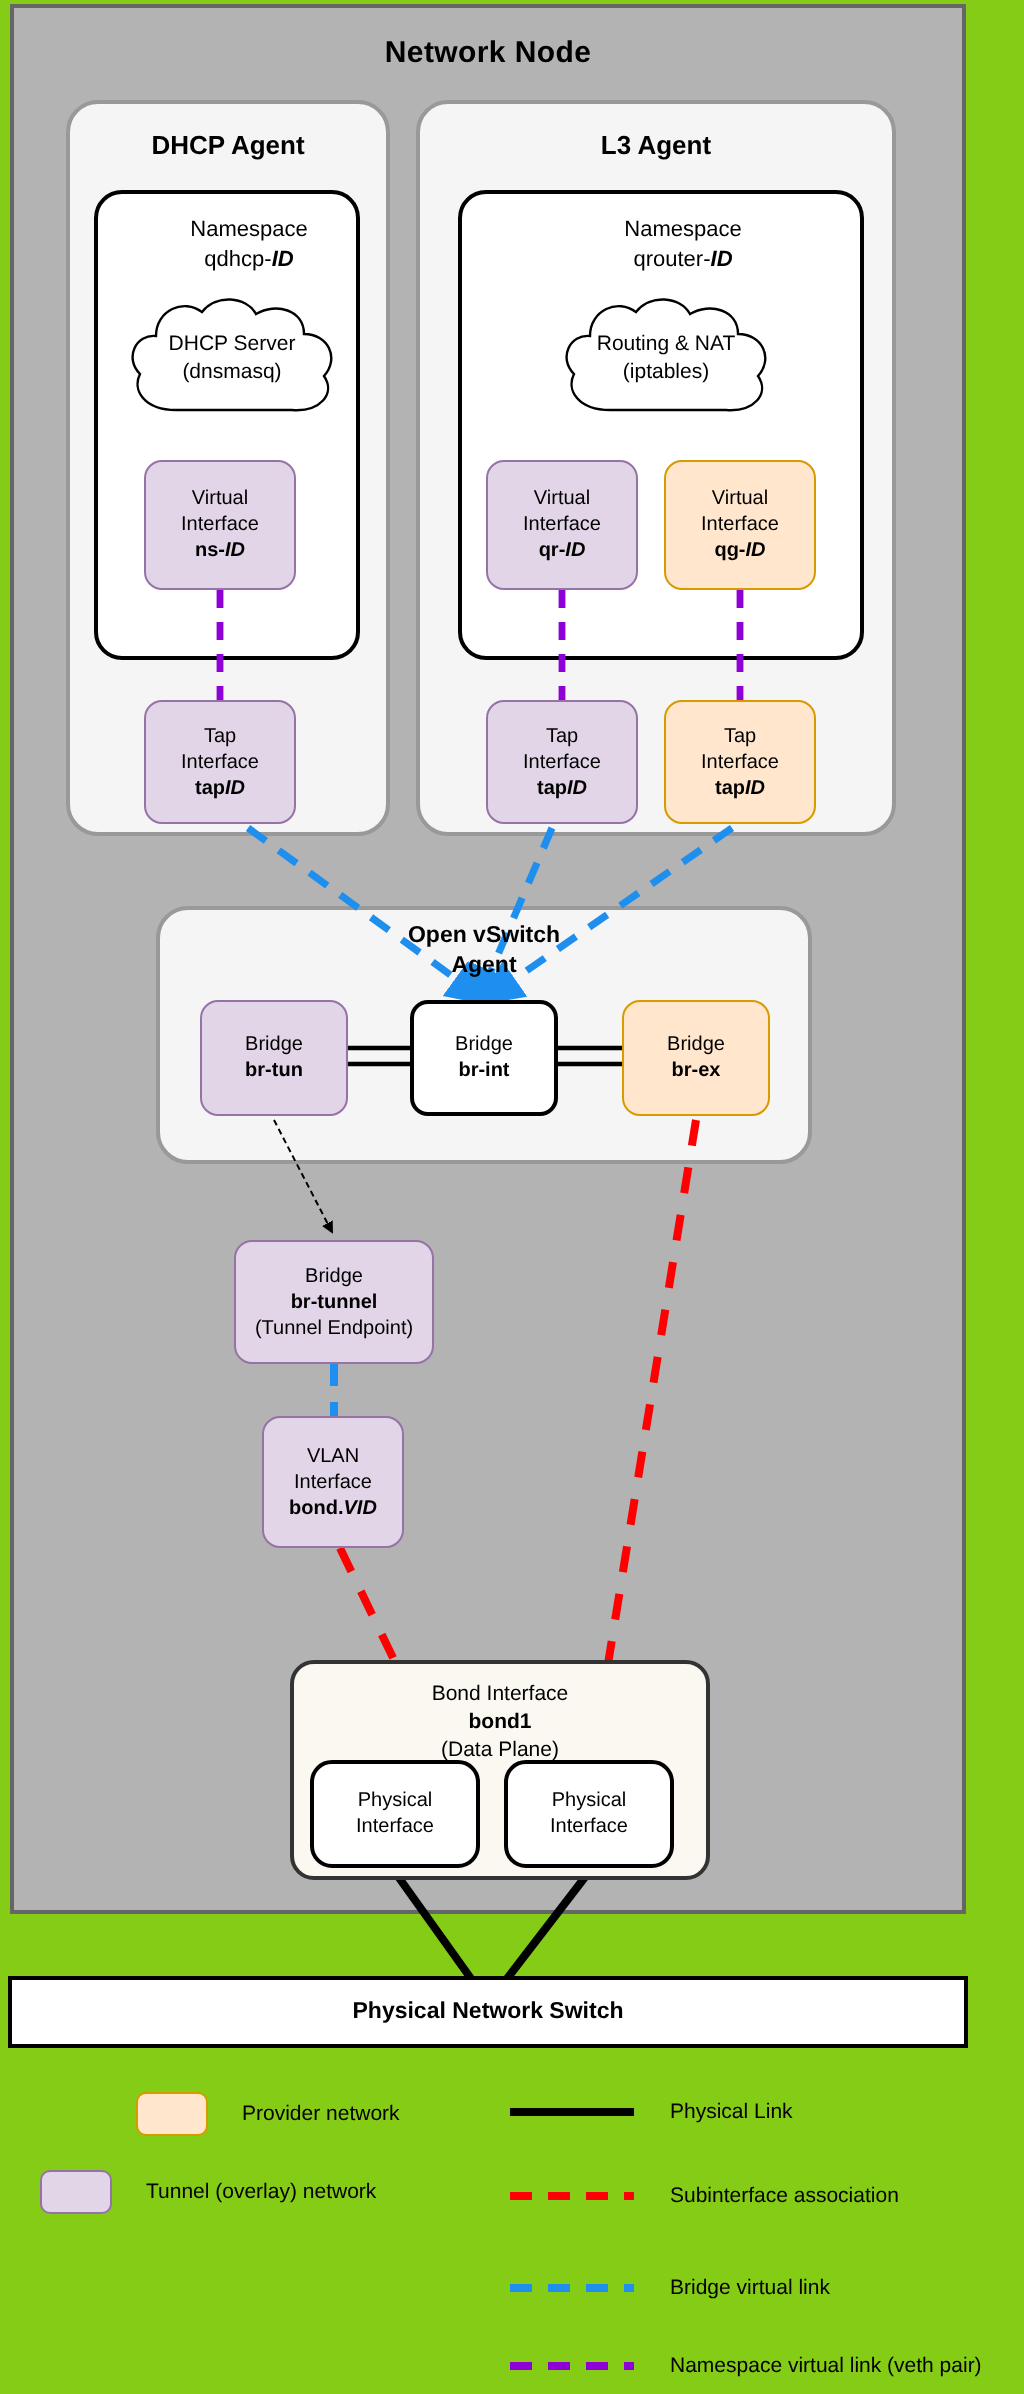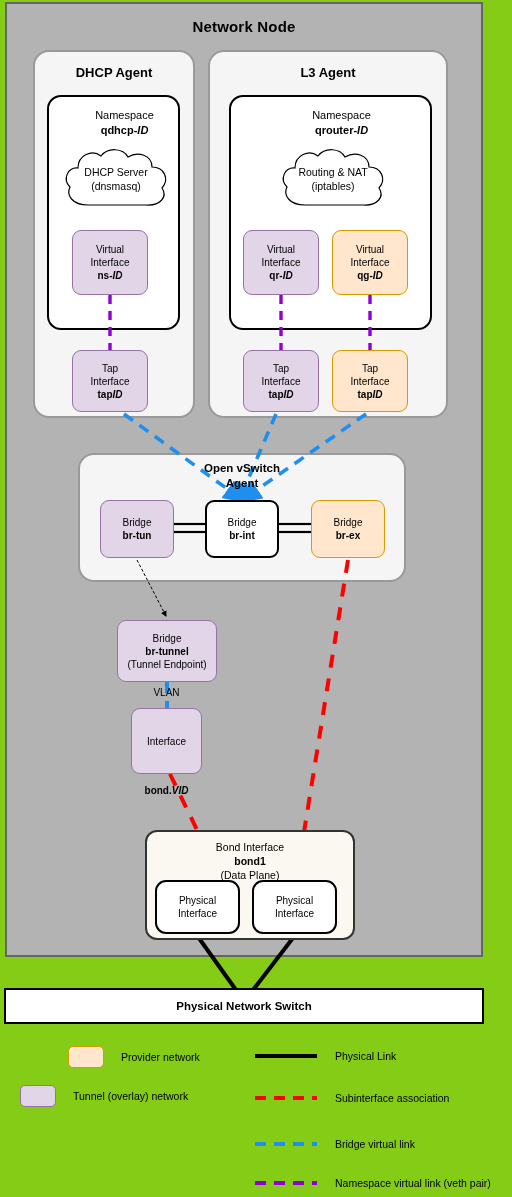--- a/index.html
+++ b/index.html
@@ -51,21 +51,21 @@
     background: #ffffff;
     border: 2.2px solid #000000;
     border-radius: 14px;
   }
   .ns-dhcp { left: 47px;  top: 95px; width: 133px; height: 235px; }
   .ns-l3   { left: 229px; top: 95px; width: 203px; height: 235px; }
   .ns-label {
     position: absolute; left: 0; top: 11px; width: 100%;
     text-align: center; font-size: 11px; color: #000; line-height: 15px; padding-left: 22px;
   }
-  .ns-label b { font-weight: bold; }
+  .ns-label b { font-weight: normal; }
   .ns-label i { font-style: italic; font-weight: bold; }
 
   
   .cloud { position: absolute; }
   .cloud-text {
     position: absolute; left: 0; top: 0; width: 100%; height: 100%;
     display: flex; flex-direction: column;
     align-items: center; justify-content: center;
     font-size: 10.5px; color: #000; line-height: 14px; text-align: center;
     pointer-events: none;
@@ -101,21 +101,21 @@
     position: absolute; left: 0; top: 8px; width: 100%;
     text-align: center; font-size: 11.5px; font-weight: bold;
     color: #000; line-height: 15px; z-index: 3;
   }
   .br-tun { left: 100px; top: 500px; width: 74px; height: 58px; }
   .br-int { left: 205px; top: 500px; width: 74px; height: 58px; }
   .br-ex  { left: 311px; top: 500px; width: 74px; height: 58px; }
 
   
   .br-tunnel { left: 117px; top: 620px; width: 100px; height: 62px; }
-  .vlan-if   { left: 131px; top: 708px; width: 71px; height: 66px; gap: 36px; }
+  .vlan-if   { left: 131px; top: 708px; width: 71px; height: 66px; }
 
   
   .bond-box { left: 145px; top: 830px; width: 210px; height: 110px; border-radius: 12px; }
   .bond-label {
     position: absolute; left: 0; top: 8px; width: 100%;
     text-align: center; font-size: 10.5px; color: #000; line-height: 14px;
   }
   .bond-label b { font-weight: bold; }
   .phy-1 { left: 155px; top: 880px; width: 85px; height: 54px; }
   .phy-2 { left: 252px; top: 880px; width: 85px; height: 54px; }

